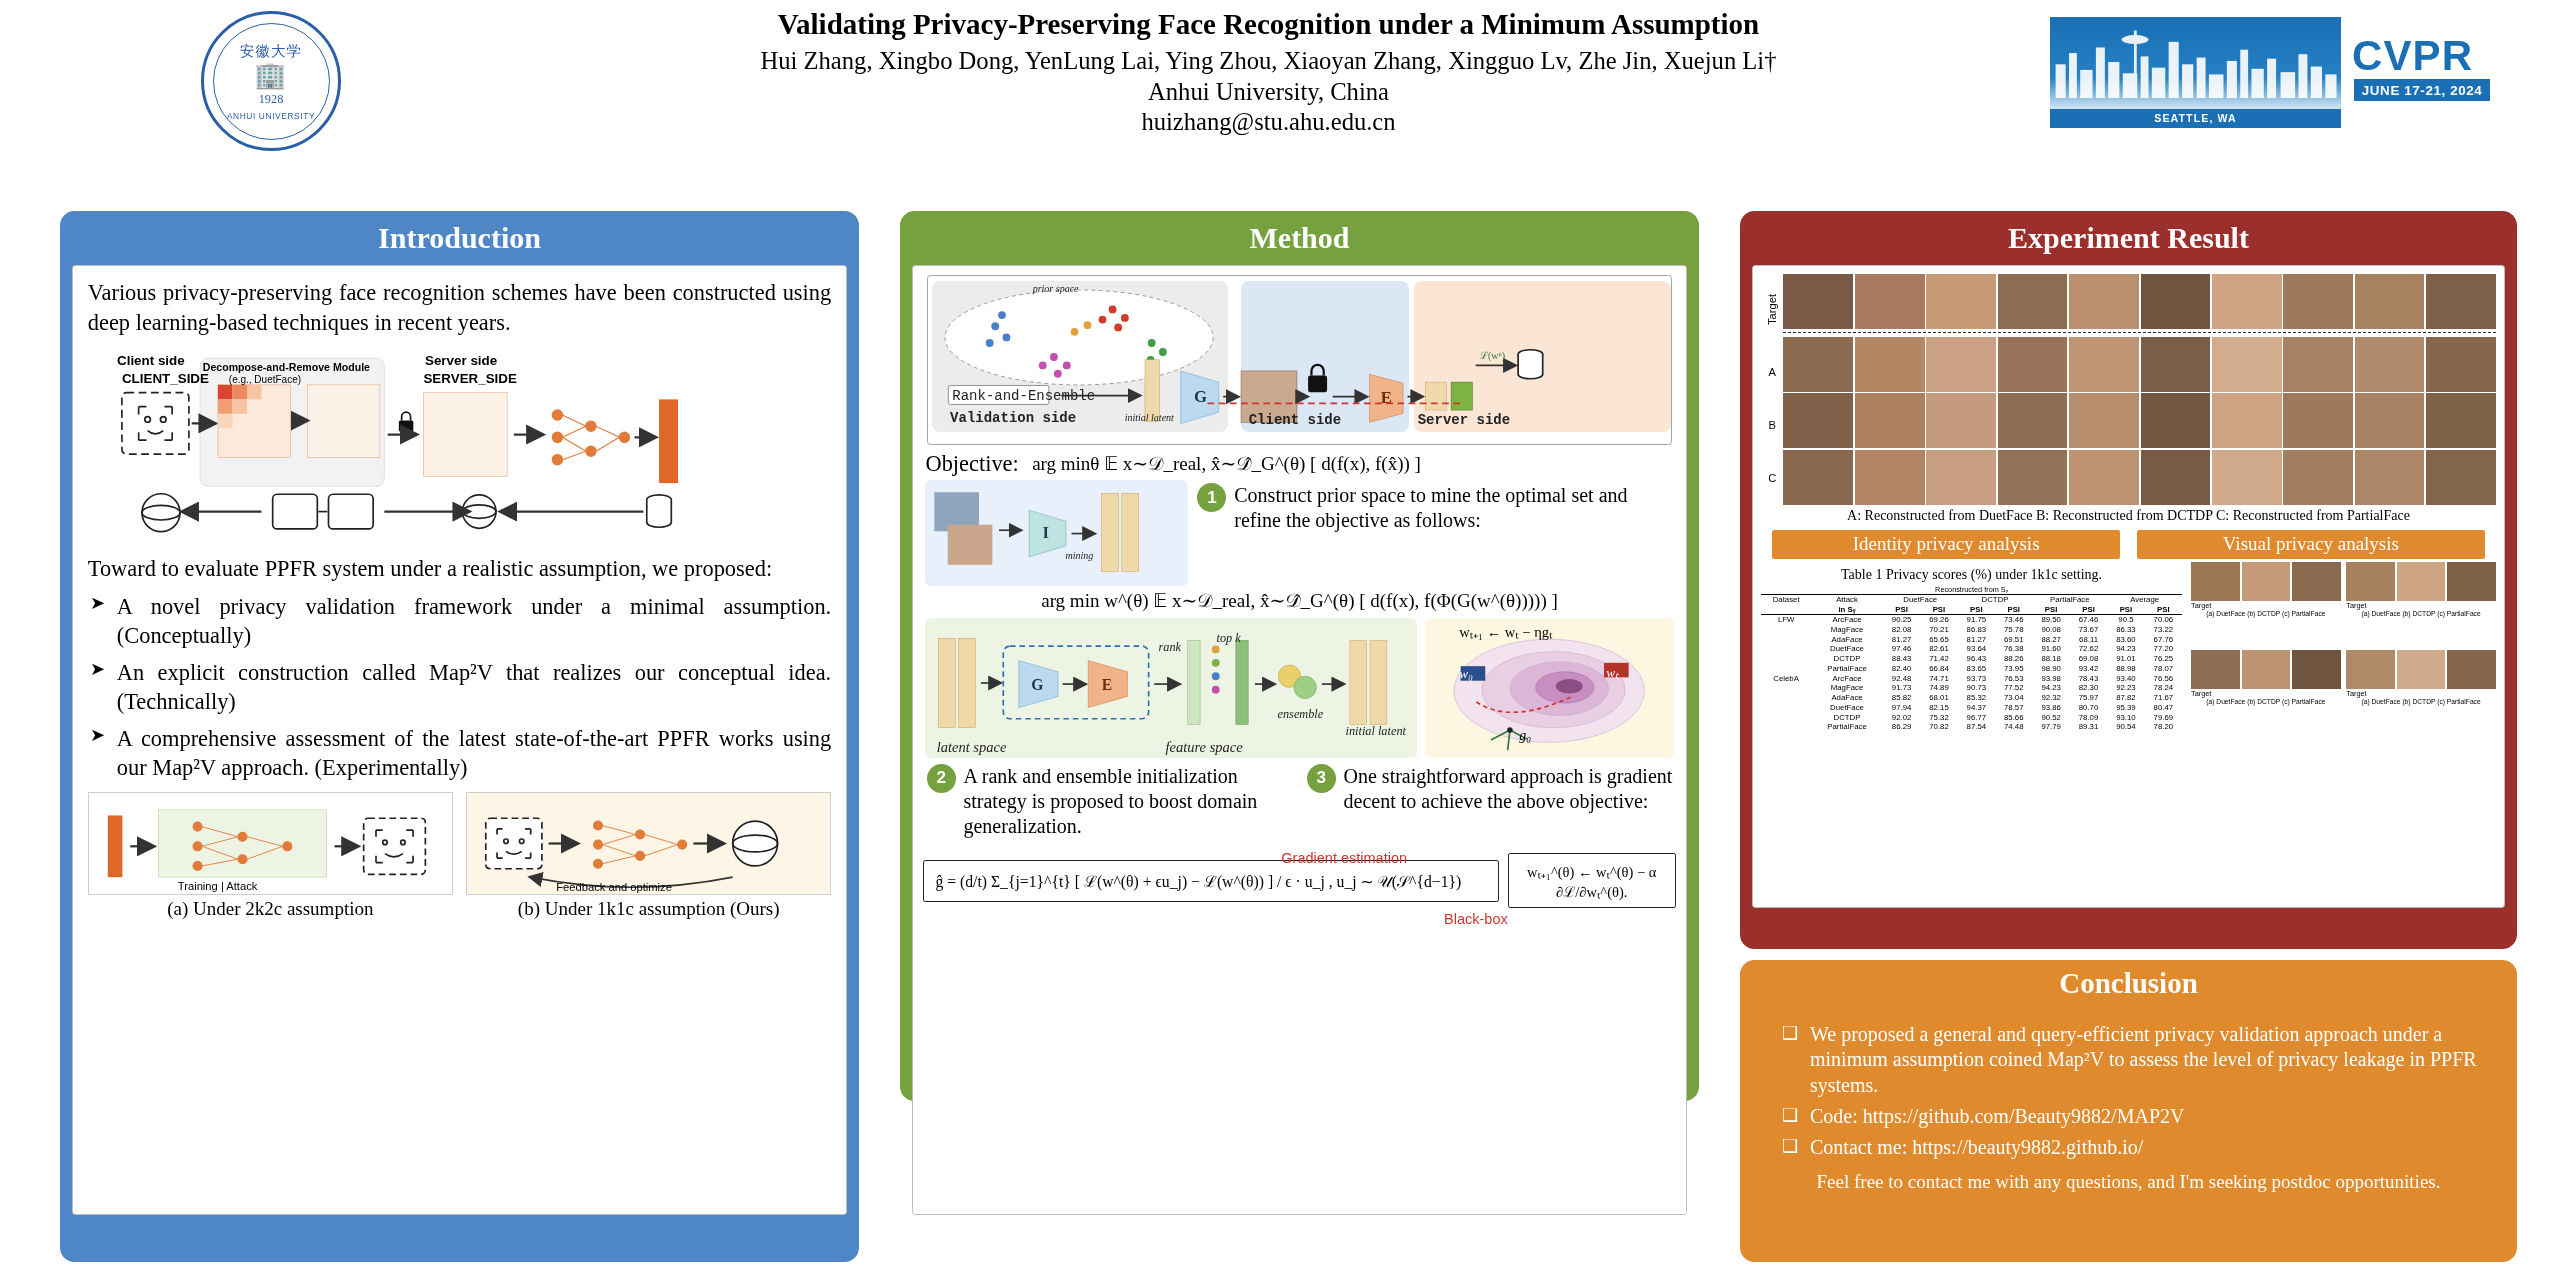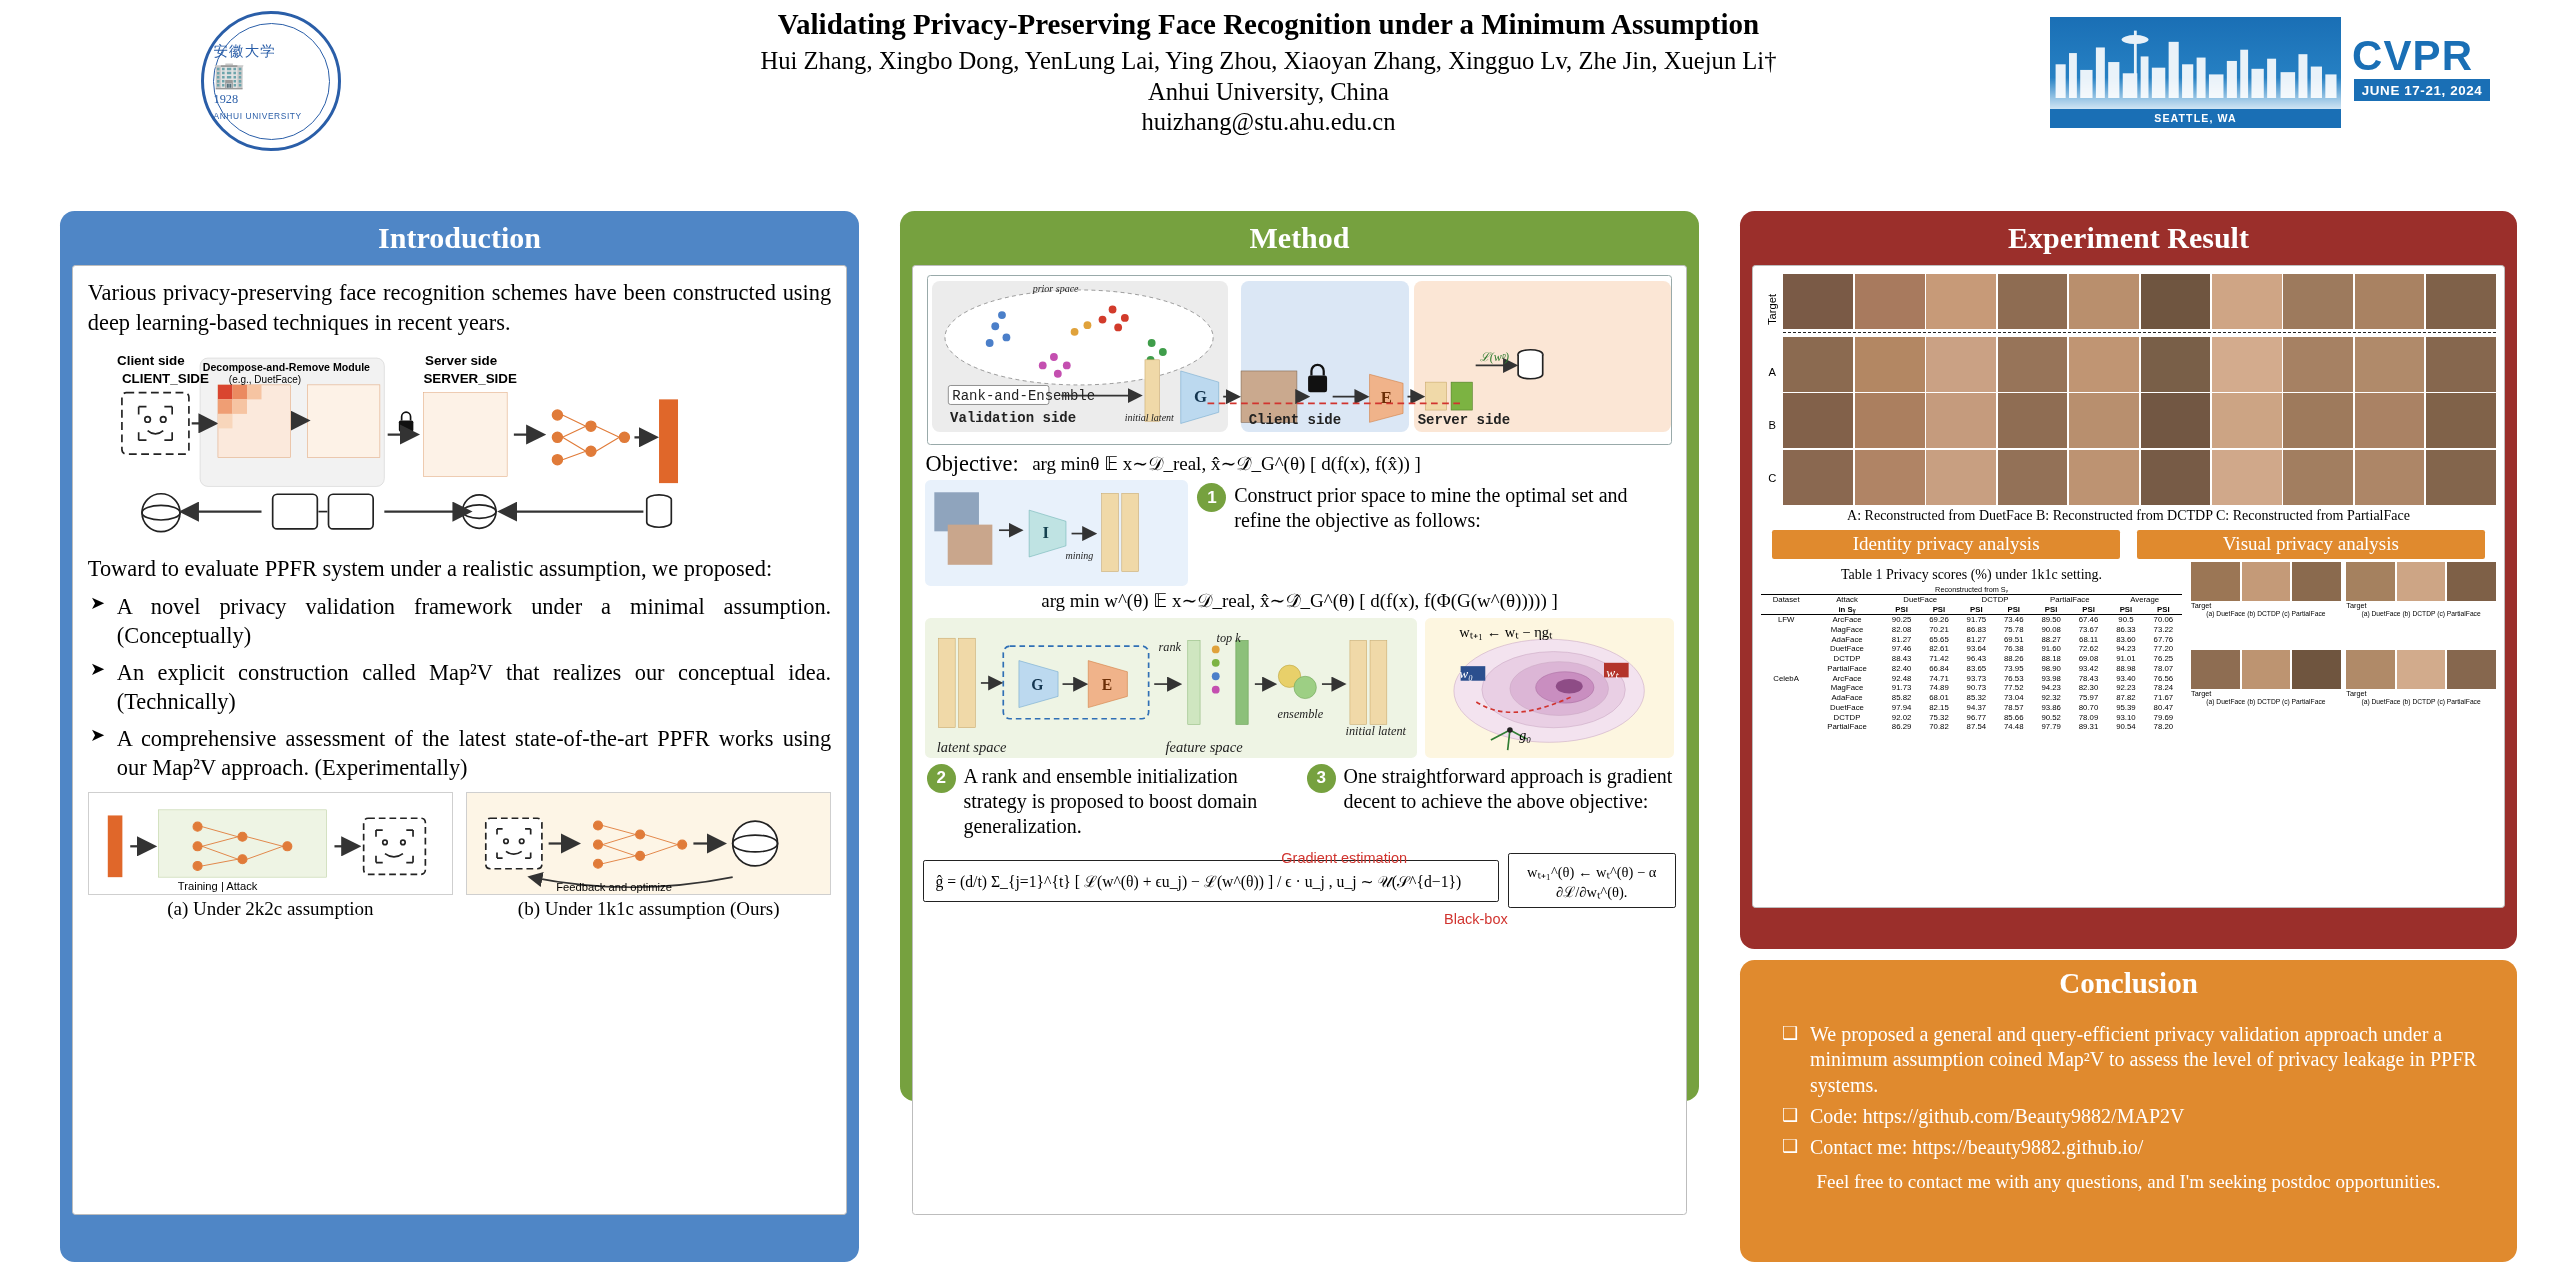--- a/index.html
+++ b/index.html
@@ -16,21 +16,21 @@
   #header{position:absolute;left:0;top:0;width:2576px;height:196px;}
   #logo-wrap{position:absolute;left:201px;top:11.2px;width:162px;height:162px;}
   .univ-logo{
     width:140px;height:140px;border-radius:50%;
     border:3.9px solid #2a5ea8;box-sizing:border-box;
     display:flex;flex-direction:column;align-items:center;justify-content:center;
     color:#2a5ea8;background:#fff;
   }
   .univ-logo .ring{
     width:115px;height:115px;border-radius:50%;border:1.1px solid #2a5ea8;
-    display:flex;flex-direction:column;justify-content:center;
+    display:flex;flex-direction:column;align-items:center;justify-content:center;
     position:relative;
   }
   .logo-cn{font-size:14.5px;letter-spacing:1.1px;margin-bottom:2.2px;font-family:"DejaVu Sans",sans-serif;}
   .logo-year{font-size:12.3px;margin-top:3.4px;}
   .logo-en{font-size:8.4px;letter-spacing:0.6px;margin-top:3.4px;font-family:"Liberation Sans",sans-serif;}
   .logo-glyph{font-size:26px;line-height:1;color:#2a5ea8;}
 
   #title-block{position:absolute;left:458px;top:7.8px;width:1621px;text-align:center;}
   #paper-title{font-size:29px;font-weight:bold;color:#000;line-height:1.12;}
   #authors{font-size:24.6px;color:#000;margin-top:5.6px;line-height:1.2;}
@@ -423,21 +423,21 @@
         </g>
         <path d="M500 228 H960" stroke="#d1342f" stroke-width="3" stroke-dasharray="12 8"></path>
       </svg>
 
       <span class="abs tiny-i" style="left:105px;top:6.7px;">prior space</span>
       <span class="abs tiny" style="left:24.6px;top:112px;">Rank-and-Ensemble</span>
       <span class="abs tiny" style="left:22.4px;top:134px;font-weight:bold;">Validation side</span>
       <span class="abs tiny-i" style="left:197px;top:136px;">initial latent</span>
       <span class="abs tiny" style="left:321px;top:136px;font-weight:bold;">Client side</span>
       <span class="abs tiny" style="left:490px;top:136px;font-weight:bold;">Server side</span>
-      <span class="abs" style="left:552px;top:72px;font-size:12px;color:#2d7a2d;font-style:italic;">ℒ(wᵖ)</span>
+      <span class="abs" style="left:552px;top:72px;font-size:10px;color:#2d7a2d;">ℒ(wᵖ)</span>
     </div>
 
     <div class="objective-row">
       <div class="obj-label">Objective:</div>
       <div class="formula">arg minθ  𝔼 x∼𝒟_real, x̂∼𝒟̂_G^(θ) [ d(f(x), f(x̂)) ]</div>
     </div>
 
     <div style="display:flex;gap:9px;margin:3.4px 2.2px;">
       <div class="blue-fig" style="width:263px;height:106px;position:relative;">
         <svg viewBox="0 0 470 190" width="263" height="106">

